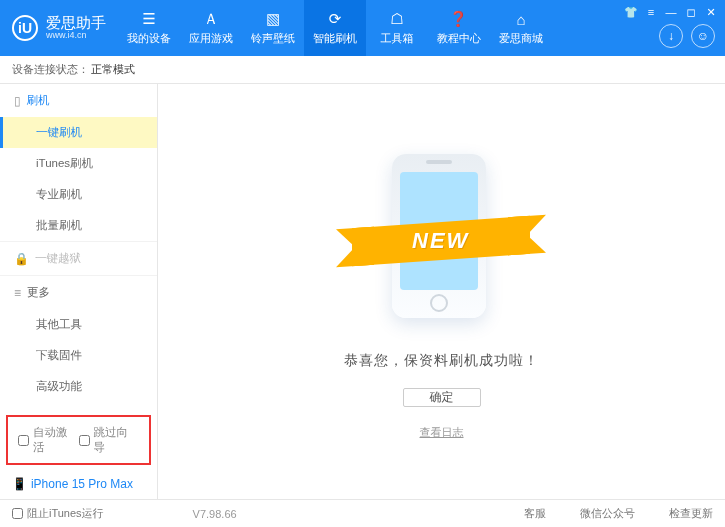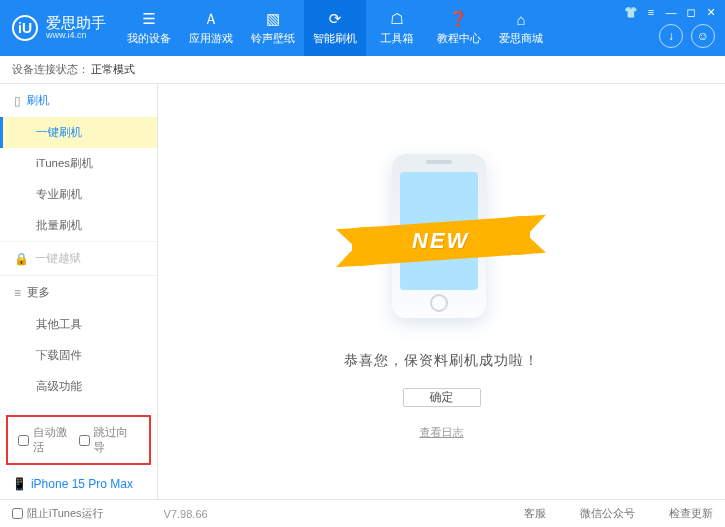--- a/index.html
+++ b/index.html
@@ -50,21 +50,21 @@
 .ribbon::after { right: -16px; border-right-color: transparent; }
 .ribbontext { font-size: 22px; font-weight: 800; letter-spacing: 2px; color: #fff; font-style: italic; text-shadow: 1px 1px 0 #e69a00; transform: skewY(4deg); }
 .successmsg { font-size: 14px; color: #555; letter-spacing: 1px; }
 .okbtn { padding: 0 26px; border: 1px solid #ccc; background: #fff; font-size: 12px; color: #555; cursor: pointer; border-radius: 2px; }
 .loglink { font-size: 11px; color: #999; cursor: pointer; text-decoration: underline; }
 .footer { height: 28px; border-top: 1px solid #e6e6e6; display: flex; align-items: center; padding: 0 12px; font-size: 11px; color: #777; }
 .fcheck { display: flex; align-items: center; gap: 4px; cursor: pointer; }
 .fcheck input { width: 11px; height: 11px; margin: 0; }
 .fspacer { flex: 1; }
 .fitem { margin-left: 34px; cursor: pointer; }
-.ver { margin-left: 60px; color: #999; }
+.ver { margin-left: 89px; color: #999; }
 </style>
 </head>
 <body>
 
 <div class="topbar">
   <div class="logo-block">
     <div class="logo-circle">iU</div>
     <div class="logo-texts">
       <div class="logo-main">爱思助手</div>
       <div class="logo-sub">www.i4.cn</div>

